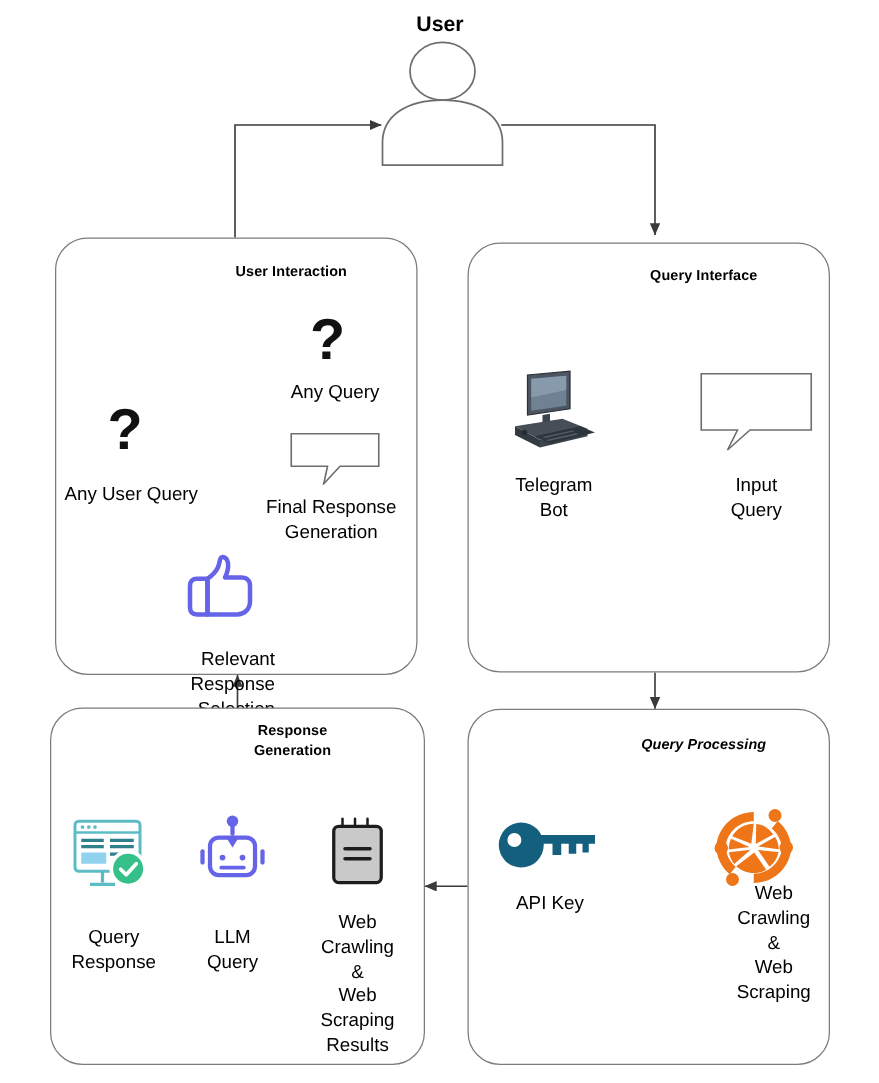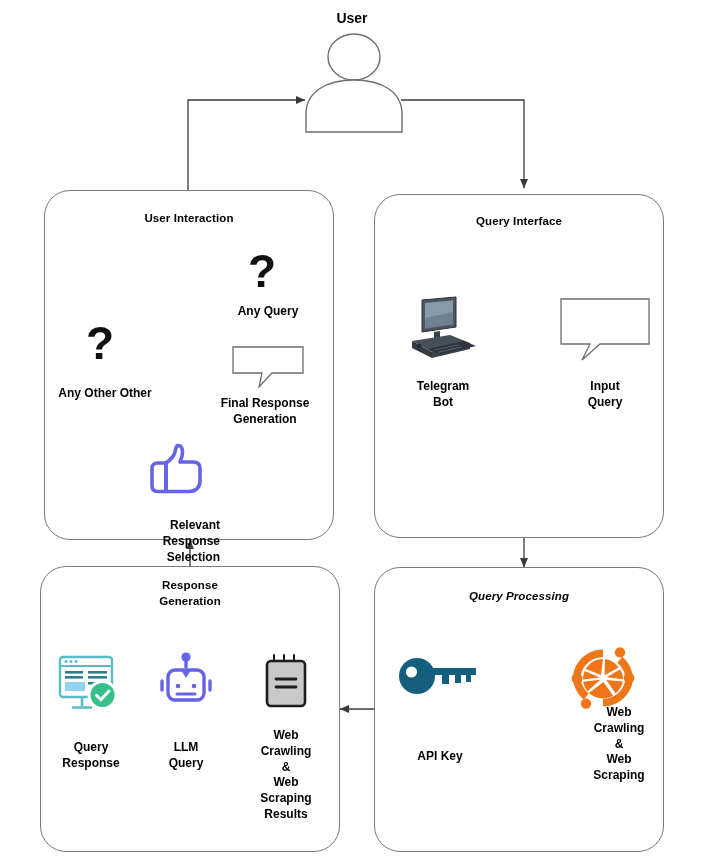--- a/index.html
+++ b/index.html
@@ -42,42 +42,43 @@
   .group-title {
     position: absolute;
     left: 0;
     right: 0;
     text-align: center;
     font-size: 11.5px;
     font-weight: bold;
     line-height: 1.35;
     letter-spacing: 0.1px;
     color: #000;
+    padding-left: 44px;
   }
   .item-label {
     position: absolute;
     text-align: center;
-    font-size: 12px;
-    font-weight: bold;
+    font-size: 15px;
+    font-weight: normal;
     line-height: 1.32;
     color: #000;
     white-space: pre-line;
   }
   .qmark {
     position: absolute;
     font-size: 46px;
     font-weight: bold;
     font-family: "Liberation Sans", sans-serif;
     line-height: 1;
     color: #111;
   }
   .user-caption {
     position: absolute;
     text-align: center;
-    font-size: 14px;
+    font-size: 17px;
     font-weight: bold;
     color: #000;
   }
 </style>
 </head>
 <body>
 
 <div id="canvas">
 
   <svg class="svg-layer" viewBox="0 0 703 866">
@@ -111,21 +112,21 @@
     <path d="M6,102 L6,84 C6,62 26,50 54,50 C82,50 102,62 102,84 L102,102 Z" fill="#ffffff" stroke="#6e6e6e" stroke-width="1.4"></path>
   </svg>
 
   <div class="group-box" style="left:44px; top:190px; width:290px; height:350px;"></div>
   <div class="group-title" style="left:44px; top:211px; width:290px;">User Interaction</div>
 
   <div class="qmark" style="left:248px; top:248px;">?</div>
   <div class="item-label" style="left:212px; top:304px; width:112px;">Any Query</div>
 
   <div class="qmark" style="left:86px; top:320px;">?</div>
-  <div class="item-label" style="left:43px; top:386px; width:124px;">Any Other Other</div>
+  <div class="item-label" style="left:43px; top:386px; width:124px;">Any User Query</div>
 
   <svg class="node" style="left:232px; top:346px;" width="72" height="42" viewBox="0 0 72 42">
     <path d="M1,1 L71,1 L71,27 L40,27 L27,41 L30,27 L1,27 Z" fill="#ffffff" stroke="#6e6e6e" stroke-width="1.3" stroke-linejoin="miter"></path>
   </svg>
   <div class="item-label" style="left:203px; top:396px; width:124px;">Final Response
 Generation</div>
 
   <svg class="node" style="left:148px; top:443px;" width="56" height="52" viewBox="0 0 56 52">
     <g fill="none" stroke="#6563e8" stroke-width="3.6" stroke-linejoin="round" stroke-linecap="round">
       <path d="M18,20 C18,20 24.5,15.5 26.5,10.5 C28.3,6 27.5,2.5 30,2.5 C33,2.5 34.5,5.5 34.5,9.5 C34.5,13.5 32,19 32,19 L45,19 C49.5,19 52,21.5 52,25.5 L52,38 C52,44 48,48.5 41.5,48.5 L20,48.5 L18,48.5 Z"></path>
@@ -239,21 +240,21 @@
   <div class="group-box" style="left:374px; top:567px; width:290px; height:285px;"></div>
   <div class="group-title" style="left:374px; top:589px; width:290px;font-style:italic;">Query Processing</div>
 
   <svg class="node" style="left:398px; top:655px;" width="84" height="42" viewBox="0 0 84 42">
     <g fill="#145f7e">
       <circle cx="19" cy="21" r="18"></circle>
       <path d="M32,13 L78,13 L78,20 L73,20 L73,27 L68,27 L68,20 L63,20 L63,28 L57,28 L57,20 L51,20 L51,29 L44,29 L44,20 L32,20 Z"></path>
     </g>
     <circle cx="13.5" cy="17" r="5.6" fill="#ffffff"></circle>
   </svg>
-  <div class="item-label" style="left:395px; top:749px; width:90px;">API Key</div>
+  <div class="item-label" style="left:395px; top:713px; width:90px;">API Key</div>
 
   <svg class="node" style="left:568px; top:643px;" width="70" height="70" viewBox="0 0 70 70">
     <g fill="#ee7518">
 
       <path d="M35,16 C27.5,16 21.2,20 17.8,26 L33,32 Z"></path>
       <path d="M37,16.2 L36.6,32.2 L50.5,24.6 C47.4,19.8 42.6,16.6 37,16.2 Z"></path>
       <path d="M16.8,28 C15.6,30.6 15,33.6 15,36.6 L31.6,34.6 Z"></path>
       <path d="M52,26.5 C54,29.4 55,32.8 55,36.3 L38.5,34.2 Z"></path>
       <path d="M15.2,38.8 C15.8,42.4 17.2,45.6 19.4,48.2 L32.4,36.8 Z"></path>
       <path d="M54.8,38.6 L38.4,37 L47.6,50.4 C51.4,47.4 54,43.4 54.8,38.6 Z"></path>

